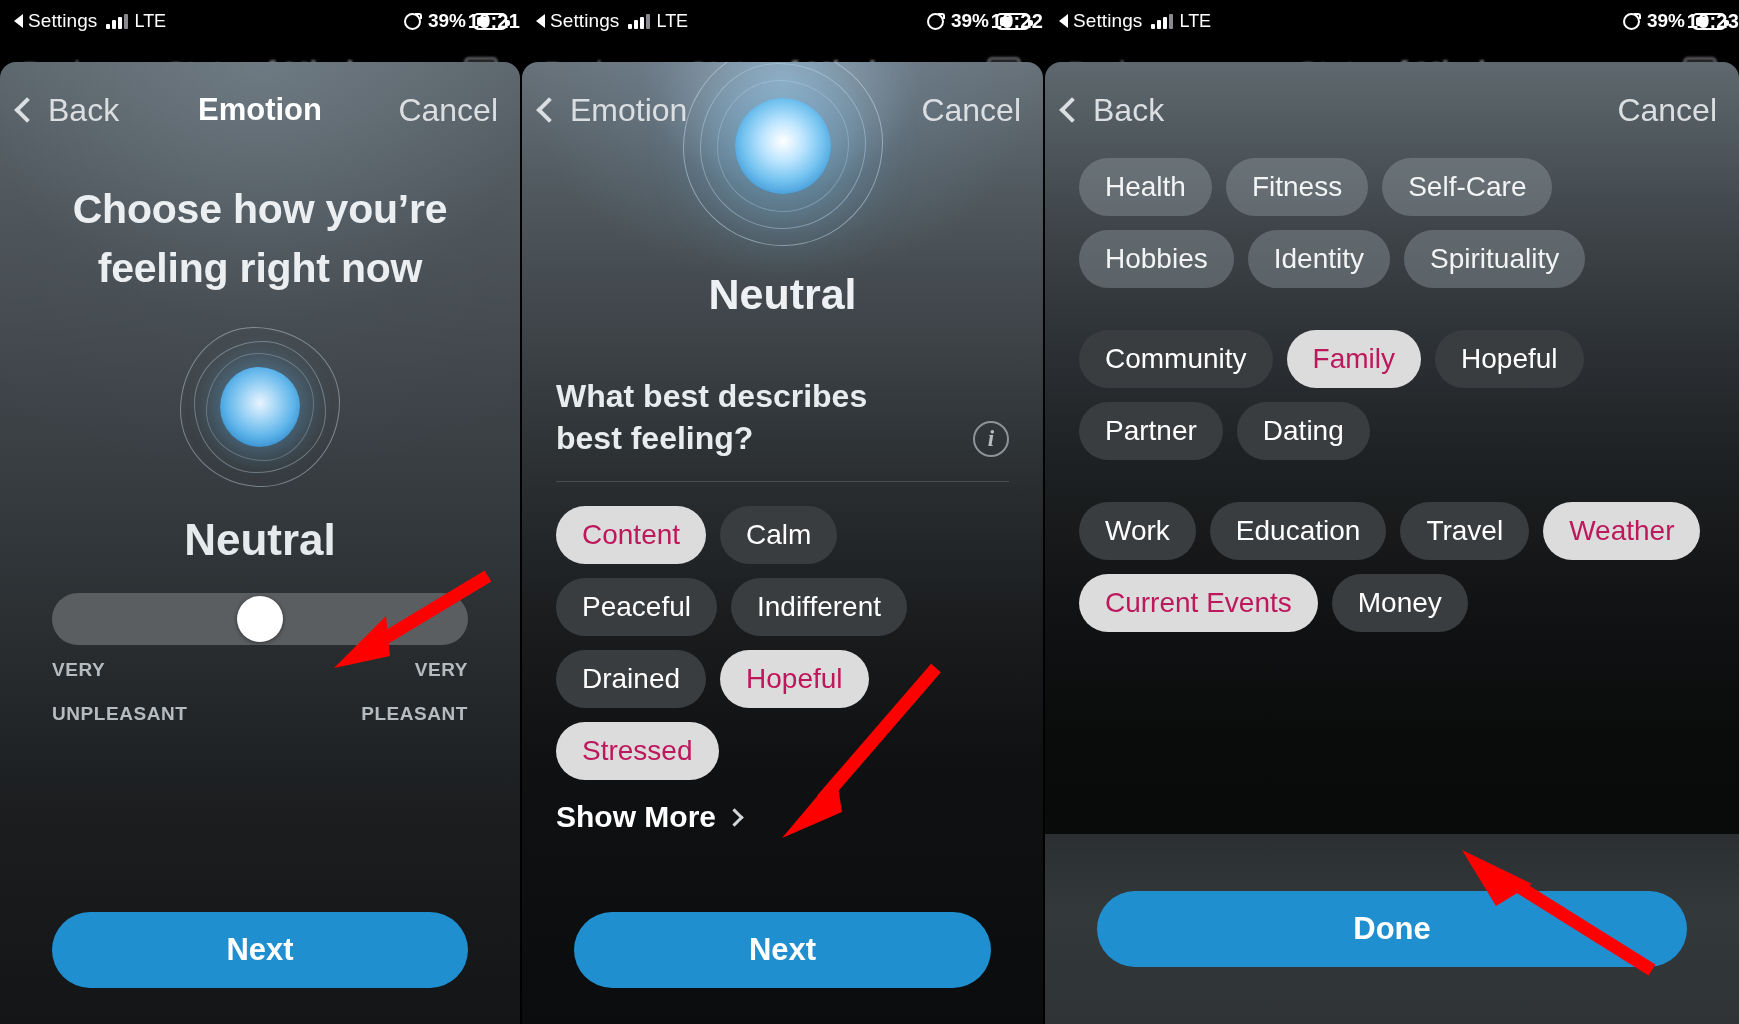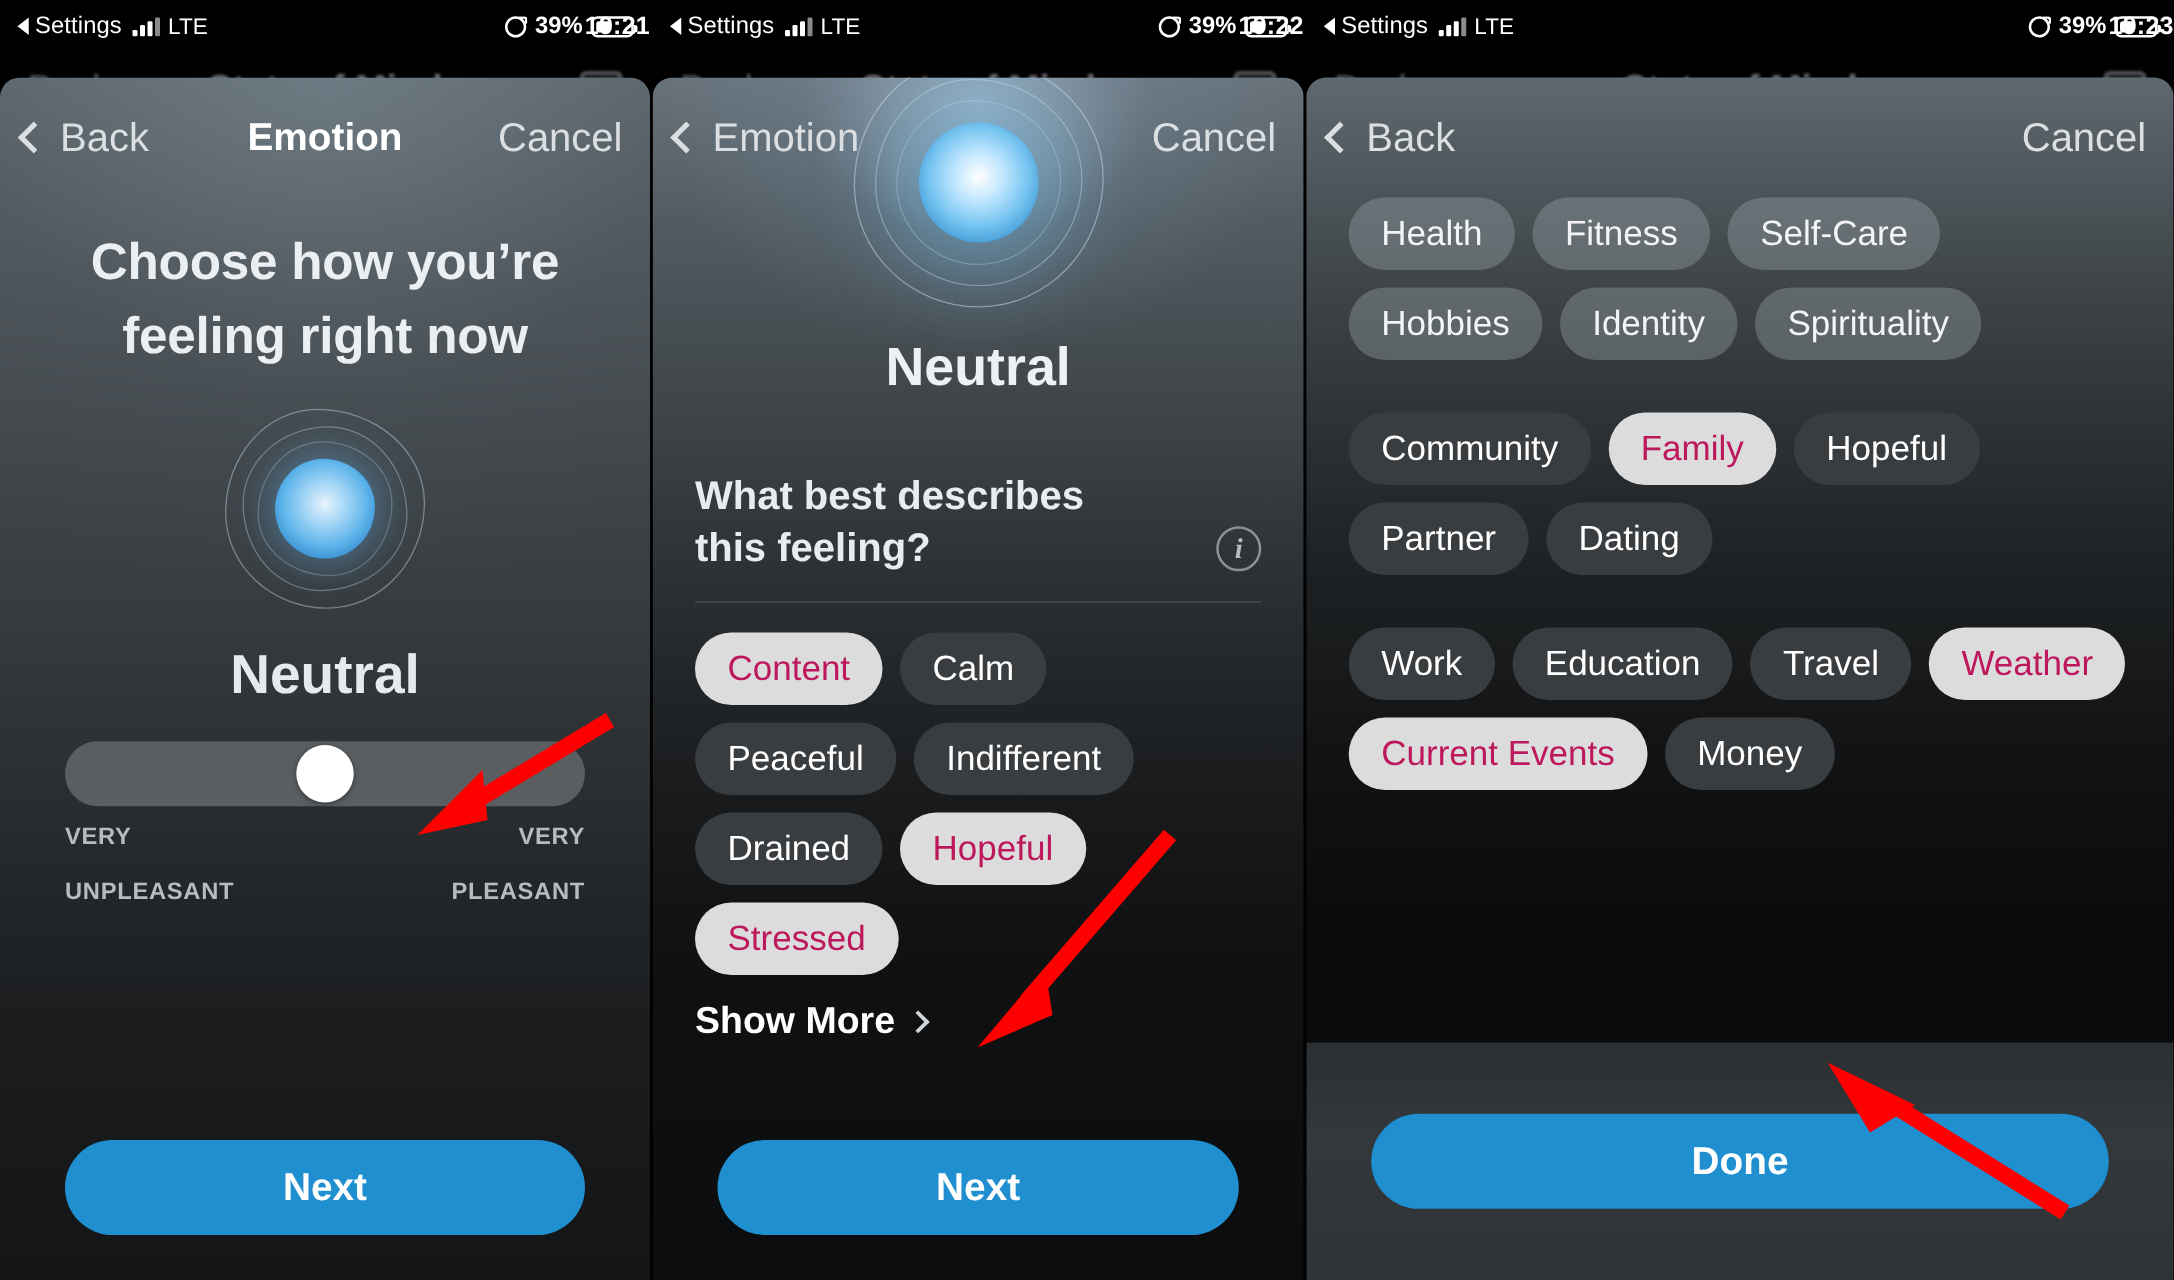--- a/index.html
+++ b/index.html
@@ -389,21 +389,21 @@
           <span class="ring r1"></span>
             <span class="ring r2"></span>
             <span class="ring r3"></span>
           <span class="core"></span>
         </div>
 
         <div class="p2-emotion">Neutral</div>
 
         <div class="p2-question">
           <span class="q-text">What best describes</span>
-          <span class="q-text">this feeling?</span>
+          <span class="q-text">best feeling?</span>
           <span class="info-ico">i</span>
         </div>
         <div class="divider"></div>
 
         <div class="chips" id="p2-chips">
             <div class="chip on">Content</div>
             <div class="chip off">Calm</div>
             <div class="chip off">Peaceful</div>
             <div class="chip off">Indifferent</div>
             <div class="chip off">Drained</div>

